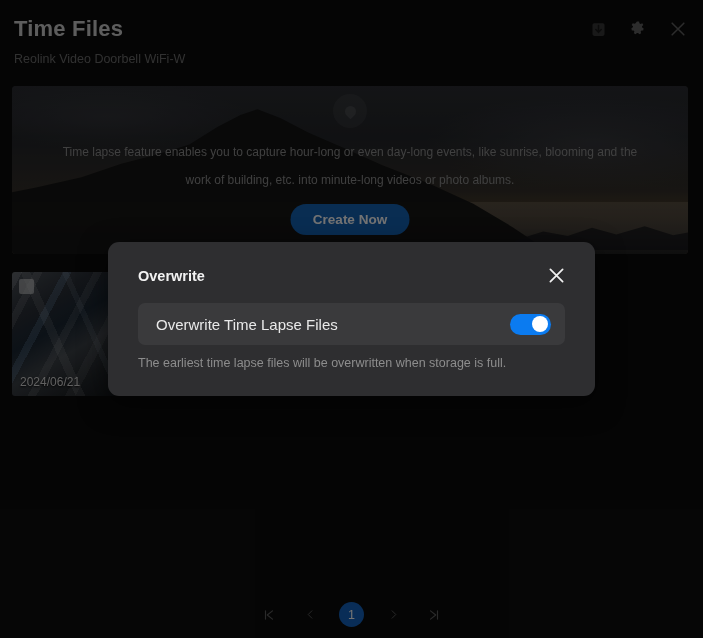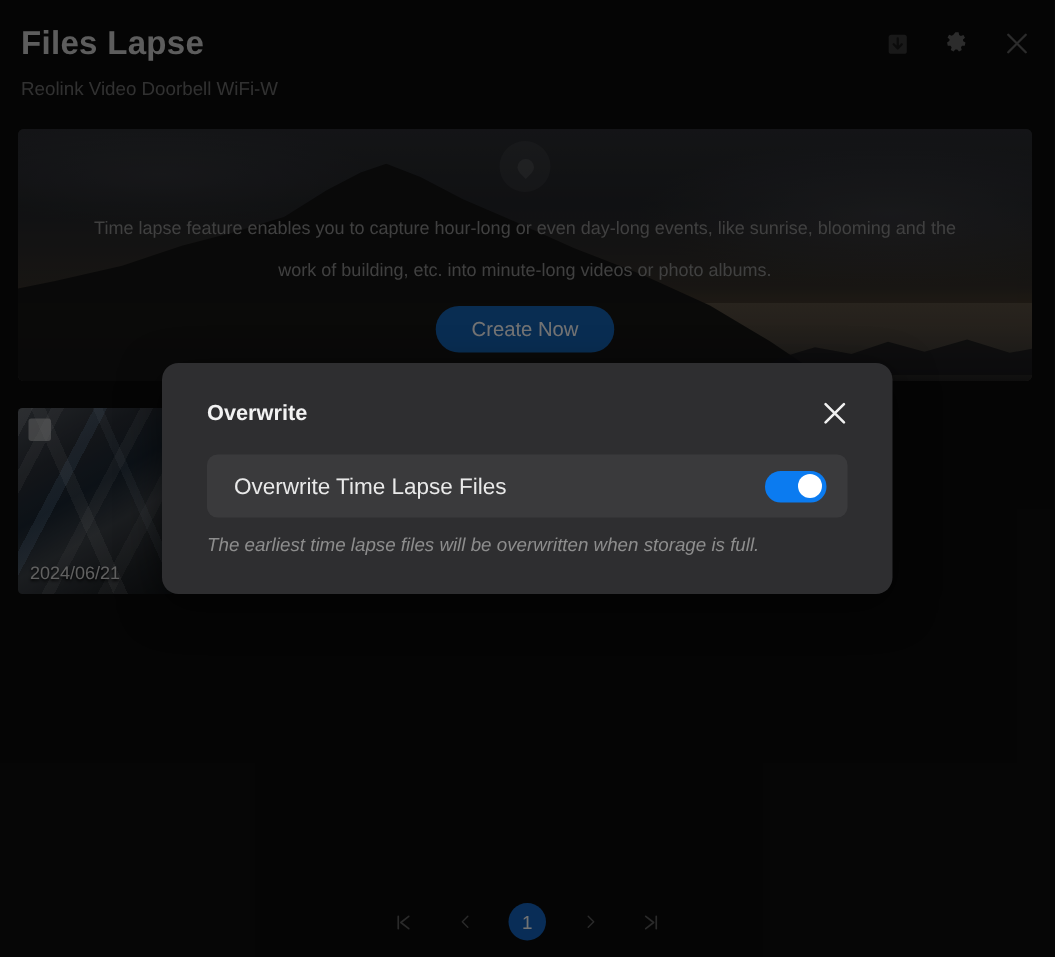--- a/index.html
+++ b/index.html
@@ -142,21 +142,21 @@
     position: absolute;
     left: 50%;
     top: 118px;
     transform: translateX(-50%);
     width: 119px;
     height: 31px;
     border-radius: 16px;
     background: #1664b6;
     color: #ffffff;
     font-size: 13.5px;
-    font-weight: normal;
+    font-weight: bold;
     border: none;
     cursor: pointer;
     z-index: 4;
     font-family: "Liberation Sans", sans-serif;
   }
 
   
   .grid {
     position: absolute;
     left: 12px;
@@ -308,30 +308,29 @@
     top: 2.5px;
     right: 3px;
     width: 16px; height: 16px;
     border-radius: 50%;
     background: #ffffff;
   }
   .setting-hint {
     margin-top: 11px;
     font-size: 12.5px;
     color: #8d8d8d;
-    font-style: italic;
   }
 </style>
 </head>
 <body>
 
 <div class="app-window">
 
   <div class="header">
-    <div class="page-title">Files Lapse</div>
+    <div class="page-title">Time Files</div>
     <div class="page-subtitle">Reolink Video Doorbell WiFi-W</div>
 
     <div class="header-actions">
       <div class="hicon">
         <svg width="17" height="17" viewBox="0 0 24 24" fill="none" stroke="currentColor" stroke-width="2">
           <rect x="3.5" y="3" width="17" height="18" rx="2.5" fill="currentColor" stroke="none" opacity="0.5"></rect>
           <path d="M12 6.5v9M8.2 12l3.8 4 3.8-4" stroke="#1a1a1a" stroke-width="2.2" stroke-linecap="round" stroke-linejoin="round"></path>
         </svg>
       </div>
       <div class="hicon">

